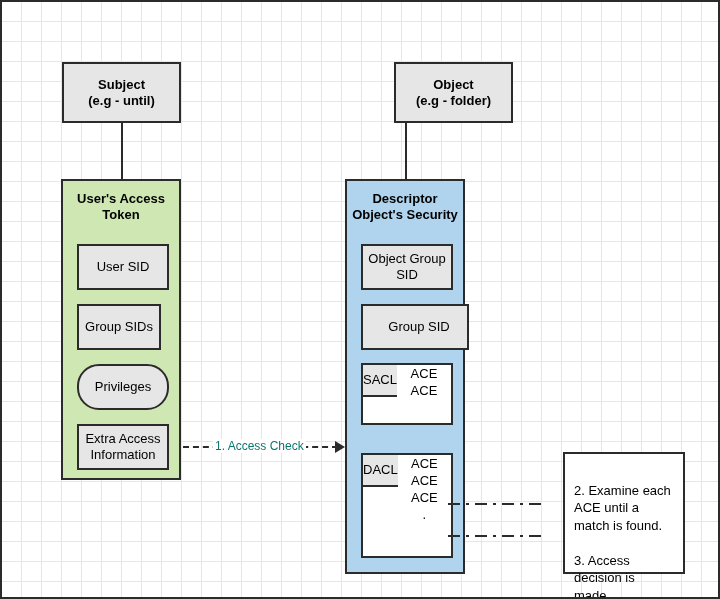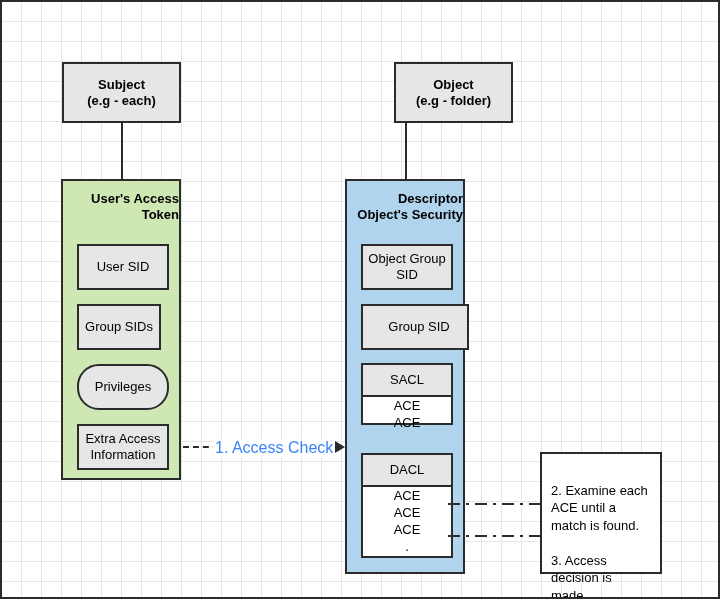--- a/index.html
+++ b/index.html
@@ -49,21 +49,20 @@
     padding-top: 10px;
   }
   .container-box.green { background: #cfe8b3; }
   .container-box.blue  { background: #b0d4ee; }
 
   .container-title {
     font-weight: bold;
     font-size: 13px;
     line-height: 1.25;
     color: #000000;
-    text-align: right;
   }
 
   .inner-box {
     position: absolute;
     box-sizing: border-box;
     border: 2px solid #2b2b2b;
     background: #e6e6e6;
     display: flex;
     align-items: center;
     justify-content: center;
@@ -73,21 +72,21 @@
     color: #000000;
   }
 
   
   .acl-box {
     position: absolute;
     box-sizing: border-box;
     border: 2px solid #2b2b2b;
     background: #ffffff;
     display: flex;
-    flex-direction: column;
+    flex-direction: row;
   }
   .acl-header {
     background: #e6e6e6;
     border-bottom: 2px solid #2b2b2b;
     font-size: 13px;
     text-align: center;
     color: #000000;
     display: flex;
     align-items: center;
     justify-content: center;
@@ -111,20 +110,21 @@
     position: absolute;
     box-sizing: border-box;
     border: 2px solid #2b2b2b;
     background: #ffffff;
     font-size: 13px;
     line-height: 1.35;
     color: #000000;
     padding: 10px 9px;
     text-align: left;
     white-space: pre-line;
+    margin-left: 23px;
   }
 
   
   .v-line {
     position: absolute;
     width: 0;
     border-left: 2px solid #2b2b2b;
   }
 
   .dashed-arrow {
@@ -135,22 +135,22 @@
   .arrow-head {
     position: absolute;
     width: 0; height: 0;
     border-top: 6px solid transparent;
     border-bottom: 6px solid transparent;
     border-left: 10px solid #2b2b2b;
   }
   .arrow-label {
     position: absolute;
     background: #ffffff;
-    font-size: 16px;
-    color: #3b82f6;
+    font-size: 12px;
+    color: #0f766e;
     padding: 0 2px;
     white-space: nowrap;
   }
 
   .dashdot-line {
     position: absolute;
     height: 2px;
     background-image: linear-gradient(
       to right,
       #2b2b2b 0, #2b2b2b 12px,
@@ -163,21 +163,21 @@
   }
 </style>
 </head>
 <body>
 
 <div id="canvas">
 
   <div class="box head-box" style="left:60px; top:60px; width:119px; height:61px;">
     <div>
       <div>Subject</div>
-      <div>(e.g - each)</div>
+      <div>(e.g - until)</div>
     </div>
   </div>
 
   <div class="v-line" style="left:119px; top:121px; height:56px;"></div>
 
   <div class="box container-box green" style="left:59px; top:177px; width:120px; height:301px;">
     <div class="container-title">
       <div>User's Access</div>
       <div>Token</div>
     </div>

